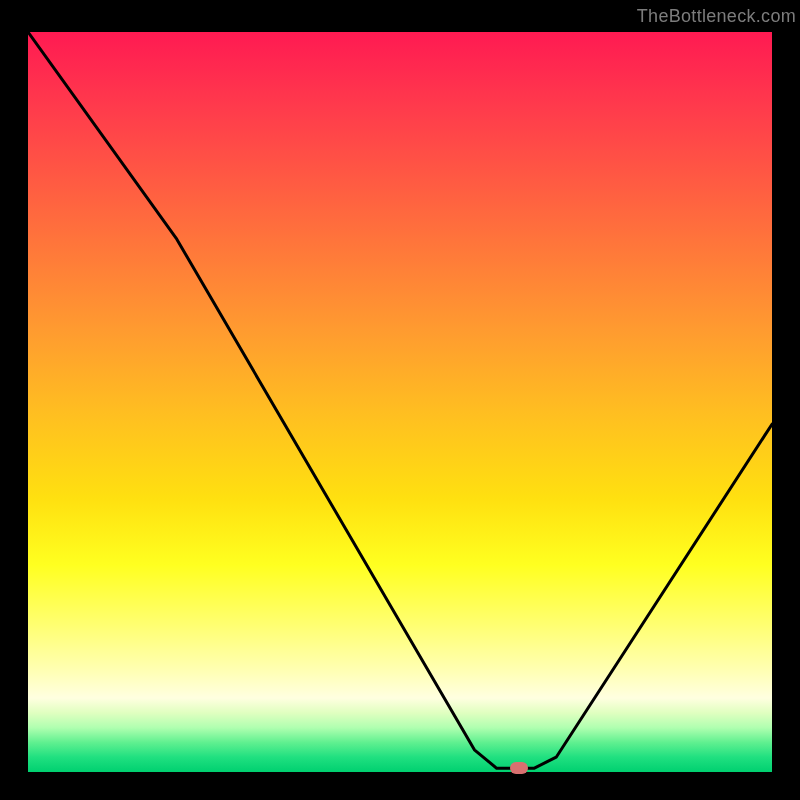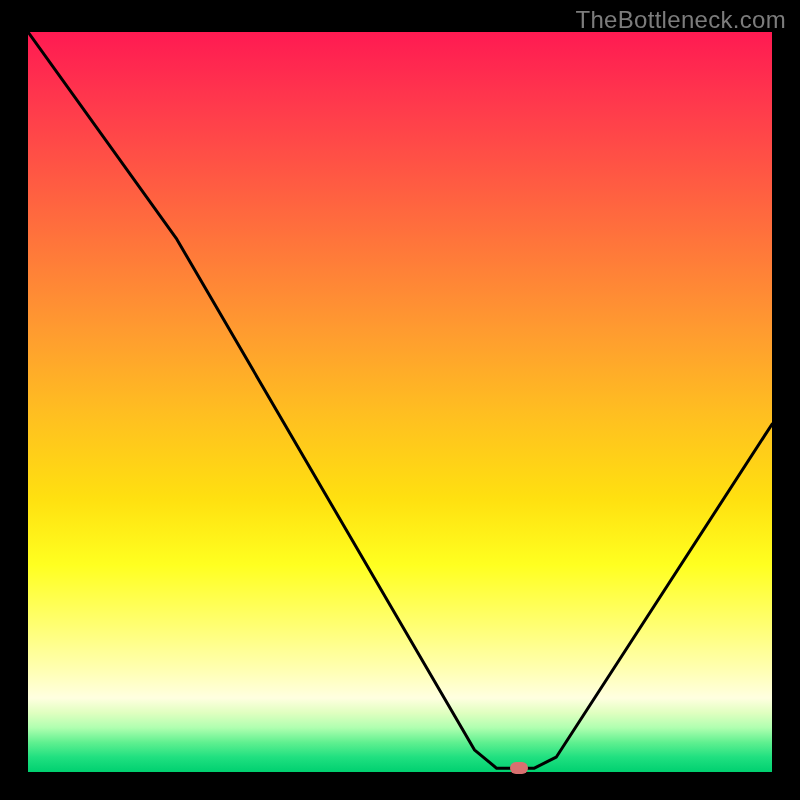--- a/index.html
+++ b/index.html
@@ -12,23 +12,23 @@
   }
   .container {
     position: relative;
     width: 800px;
     height: 800px;
     background: #000;
   }
   .watermark {
     position: absolute;
     top: 6px;
-    right: 14px;
+    right: 4px;
     font-family: Arial, Helvetica, sans-serif;
-    font-size: 24px;
+    font-size: 18px;
     font-weight: 500;
     color: #7c7c7c;
     letter-spacing: 0.3px;
     z-index: 20;
   }
   .plot-area {
     position: absolute;
     left: 28px;
     top: 32px;
     width: 744px;

